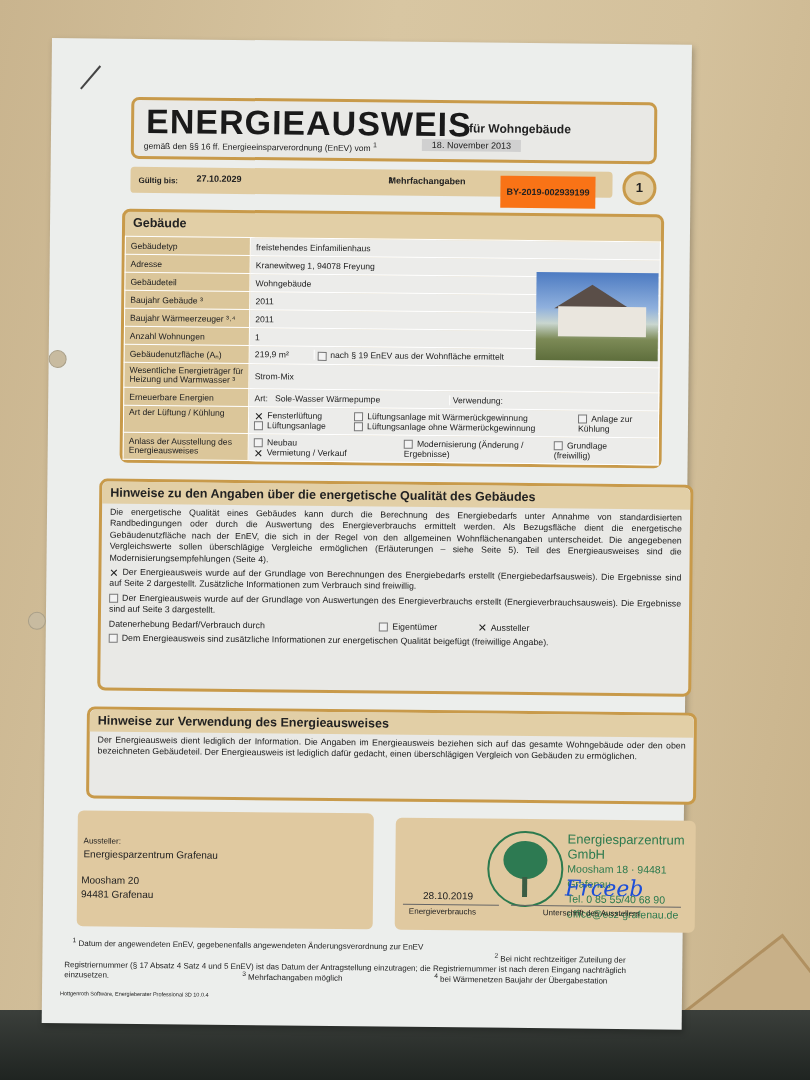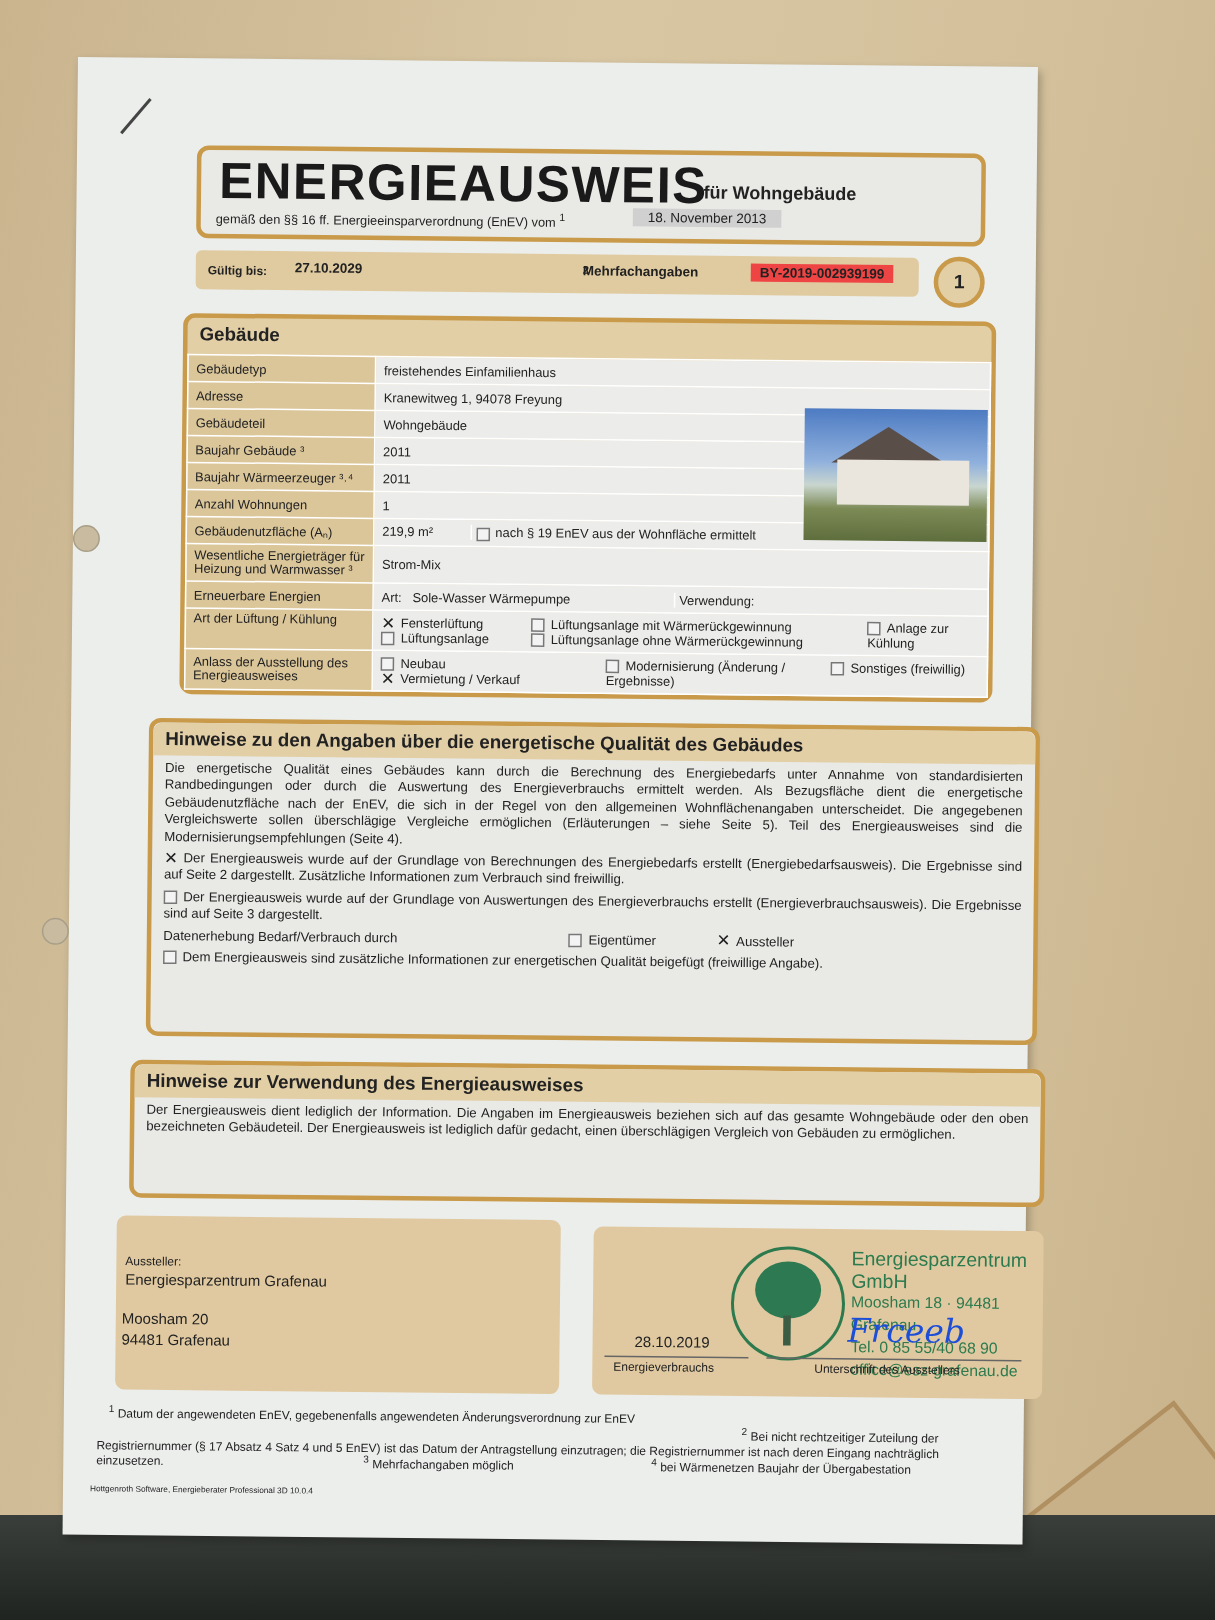--- a/index.html
+++ b/index.html
@@ -66,21 +66,21 @@
     <div class="title-big">ENERGIEAUSWEIS</div>
     <div class="title-sub">für Wohngebäude</div>
     <div class="title-law"><span>gemäß den §§ 16 ff. Energieeinsparverordnung (EnEV) vom</span> <sup>1</sup></div>
     <div class="title-date">18. November 2013</div>
   </div>
 
   <div class="valid-bar">
     <span style="left:8px;top:9px;font-size:8px;">Gültig bis:</span>
     <span style="left:66px;top:6px;font-weight:bold;">27.10.2029</span>
     <span style="left:258px;top:6px;font-weight:bold;"><span>Mehrfachangaben</span> <sup>2</sup></span>
-    <span style="left:370px;top:5px;background:#ef4444;padding:1px 6px;">BY-2019-002939199</span>
+    <span style="left:370px;top:5px;background:#f97316;padding:11px 6px;">BY-2019-002939199</span>
   </div>
   <div class="page-circle">1</div>
 
   <div class="frame gb-box">
     <div class="section-head">Gebäude</div>
     <table class="gb">
       <tbody>
           <tr>
             <td class="lbl">Gebäudetyp</td>
             <td class="val" style="width:272px">freistehendes Einfamilienhaus</td>
@@ -135,21 +135,21 @@
           </tr>
       <tr>
             <td class="lbl" style="line-height:9px">Anlass der Ausstellung des Energieausweises</td>
         <td class="val" style="line-height:10px;height:24px">
           <div style="display:flex;">
             <div style="width:150px">
                   <div><span class="cb"></span><span>Neubau</span></div>
                   <div><span class="cx">✕</span><span>Vermietung / Verkauf</span></div>
                 </div>
             <div style="width:150px"><span class="cb"></span><span>Modernisierung (Änderung / Ergebnisse)</span></div>
-            <div style="width:90px"><span class="cb"></span><span>Sonstiges (freiwillig)</span></div>
+            <div style="width:90px"><span class="cb"></span><span>Grundlage (freiwillig)</span></div>
           </div>
             </td>
           </tr>
     </tbody>
       </table>
     <div class="house">
         <div class="roof"></div>
         <div class="body"></div>
       </div>
   </div>

